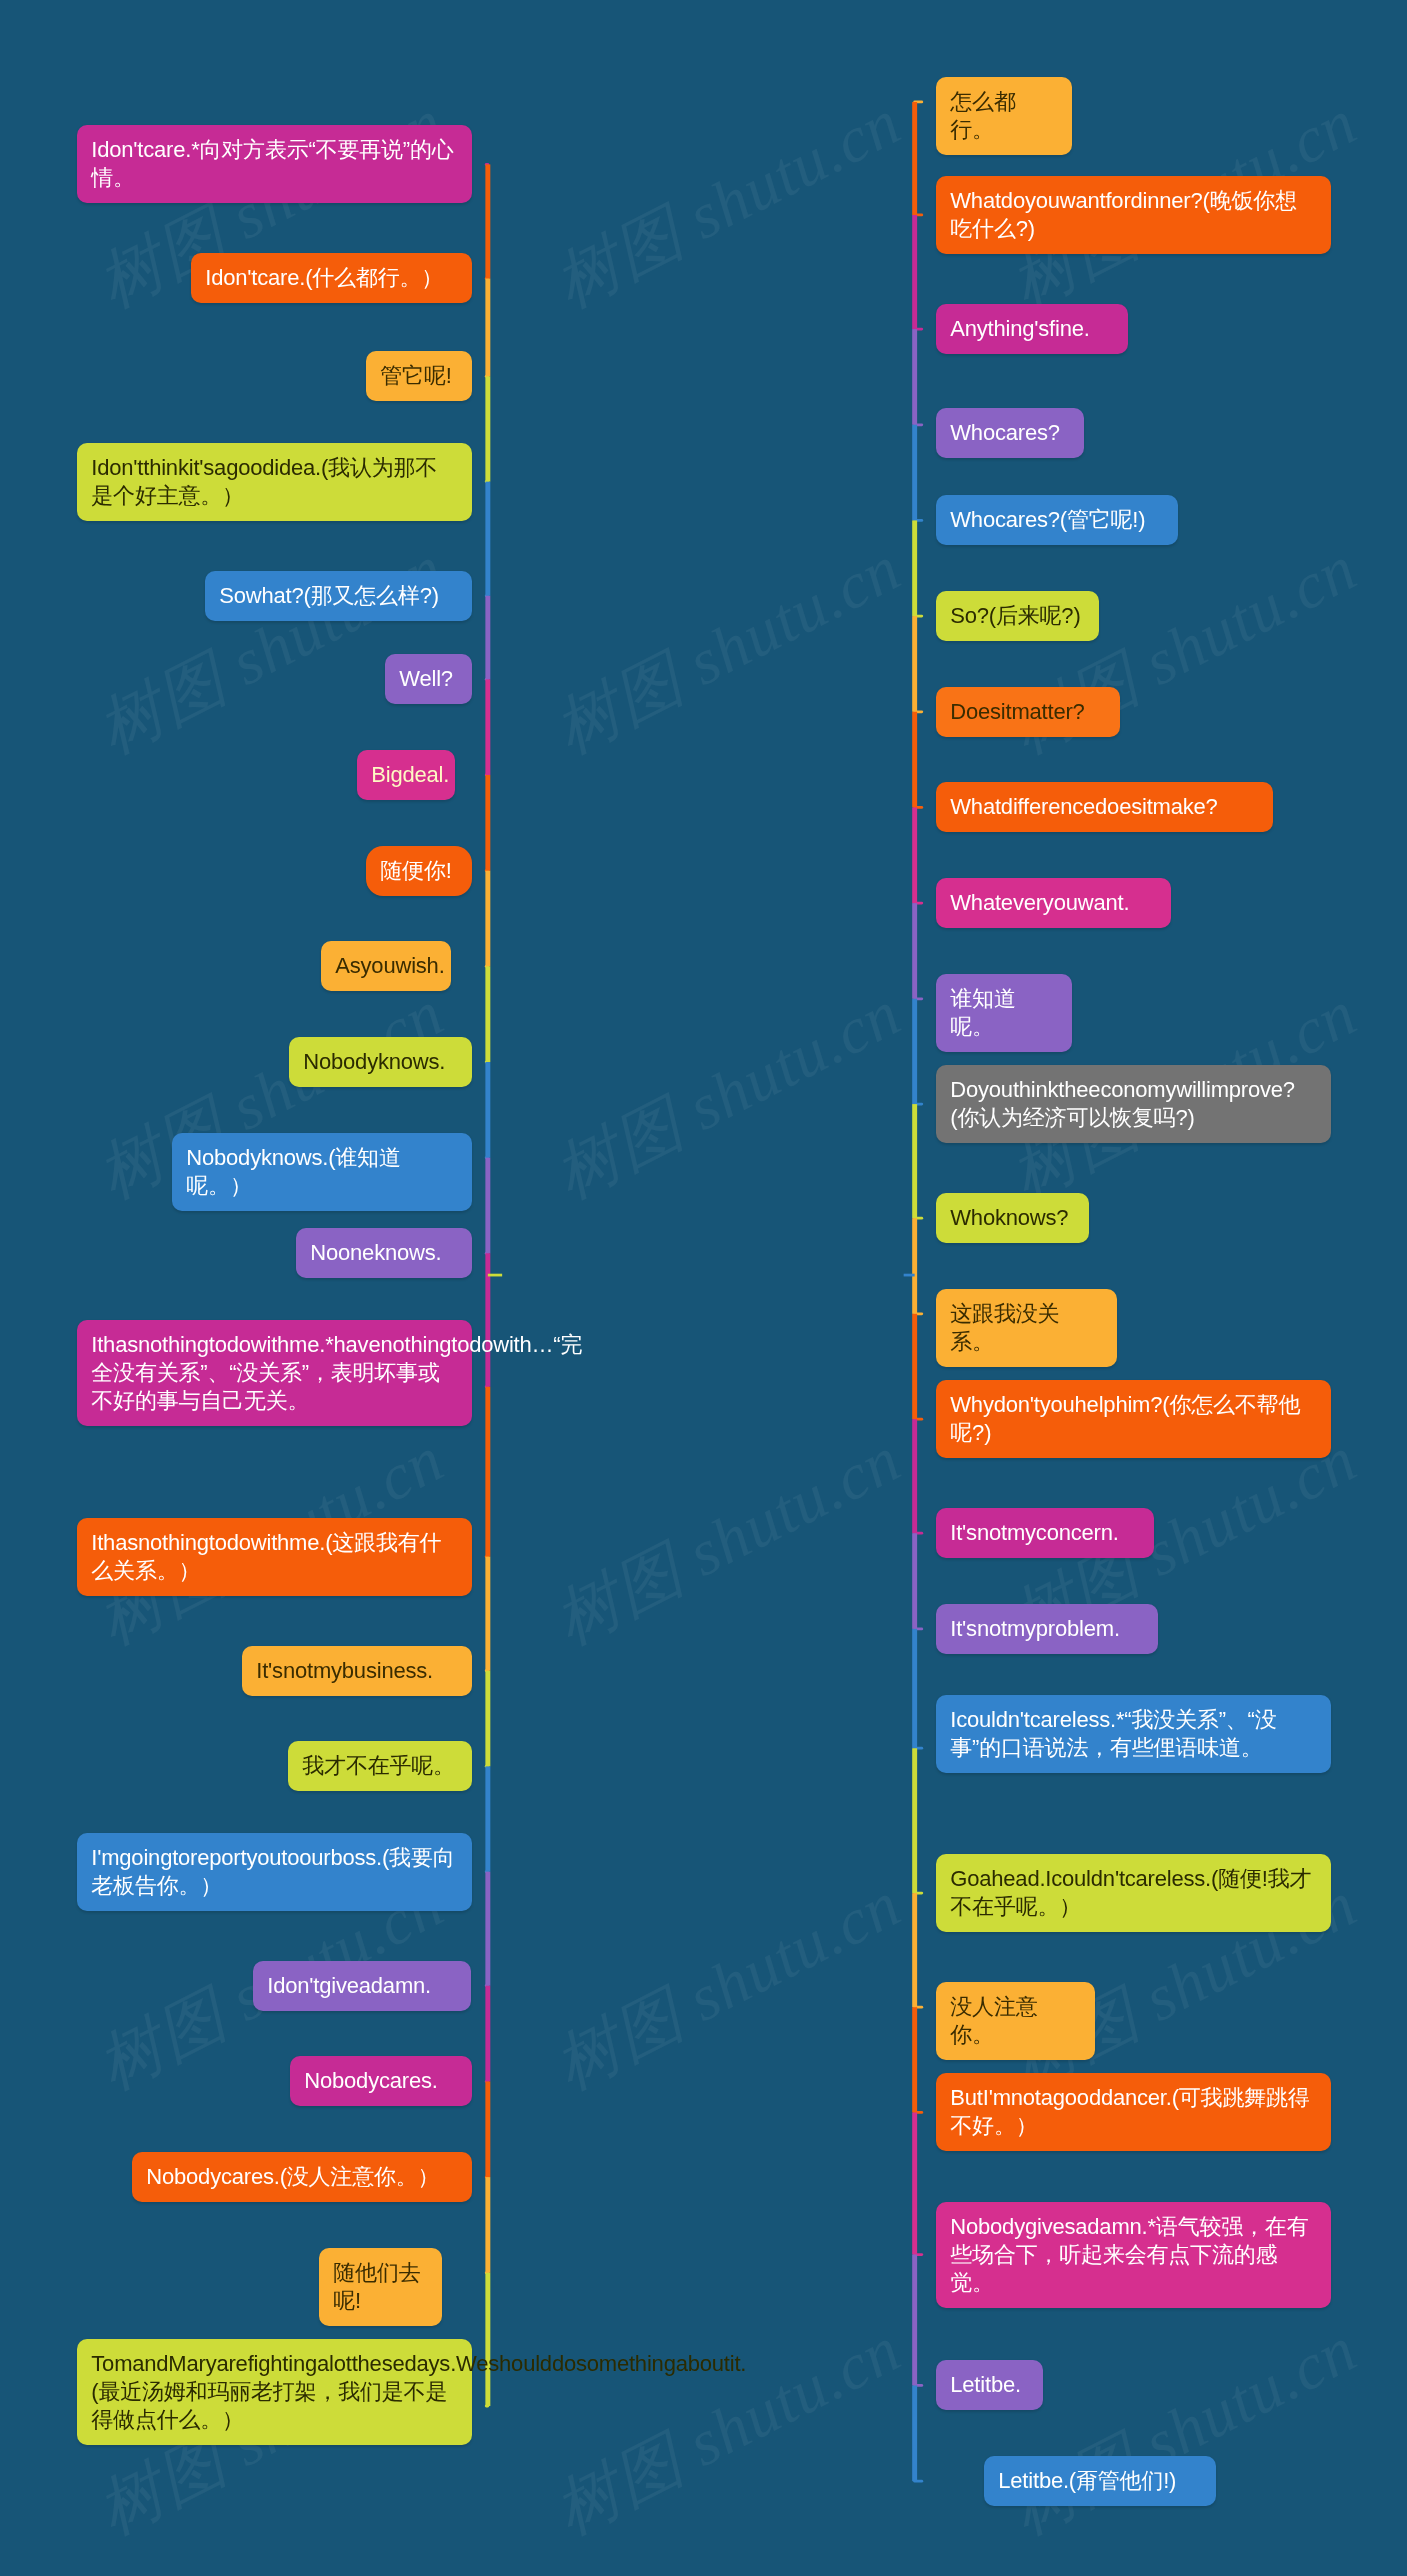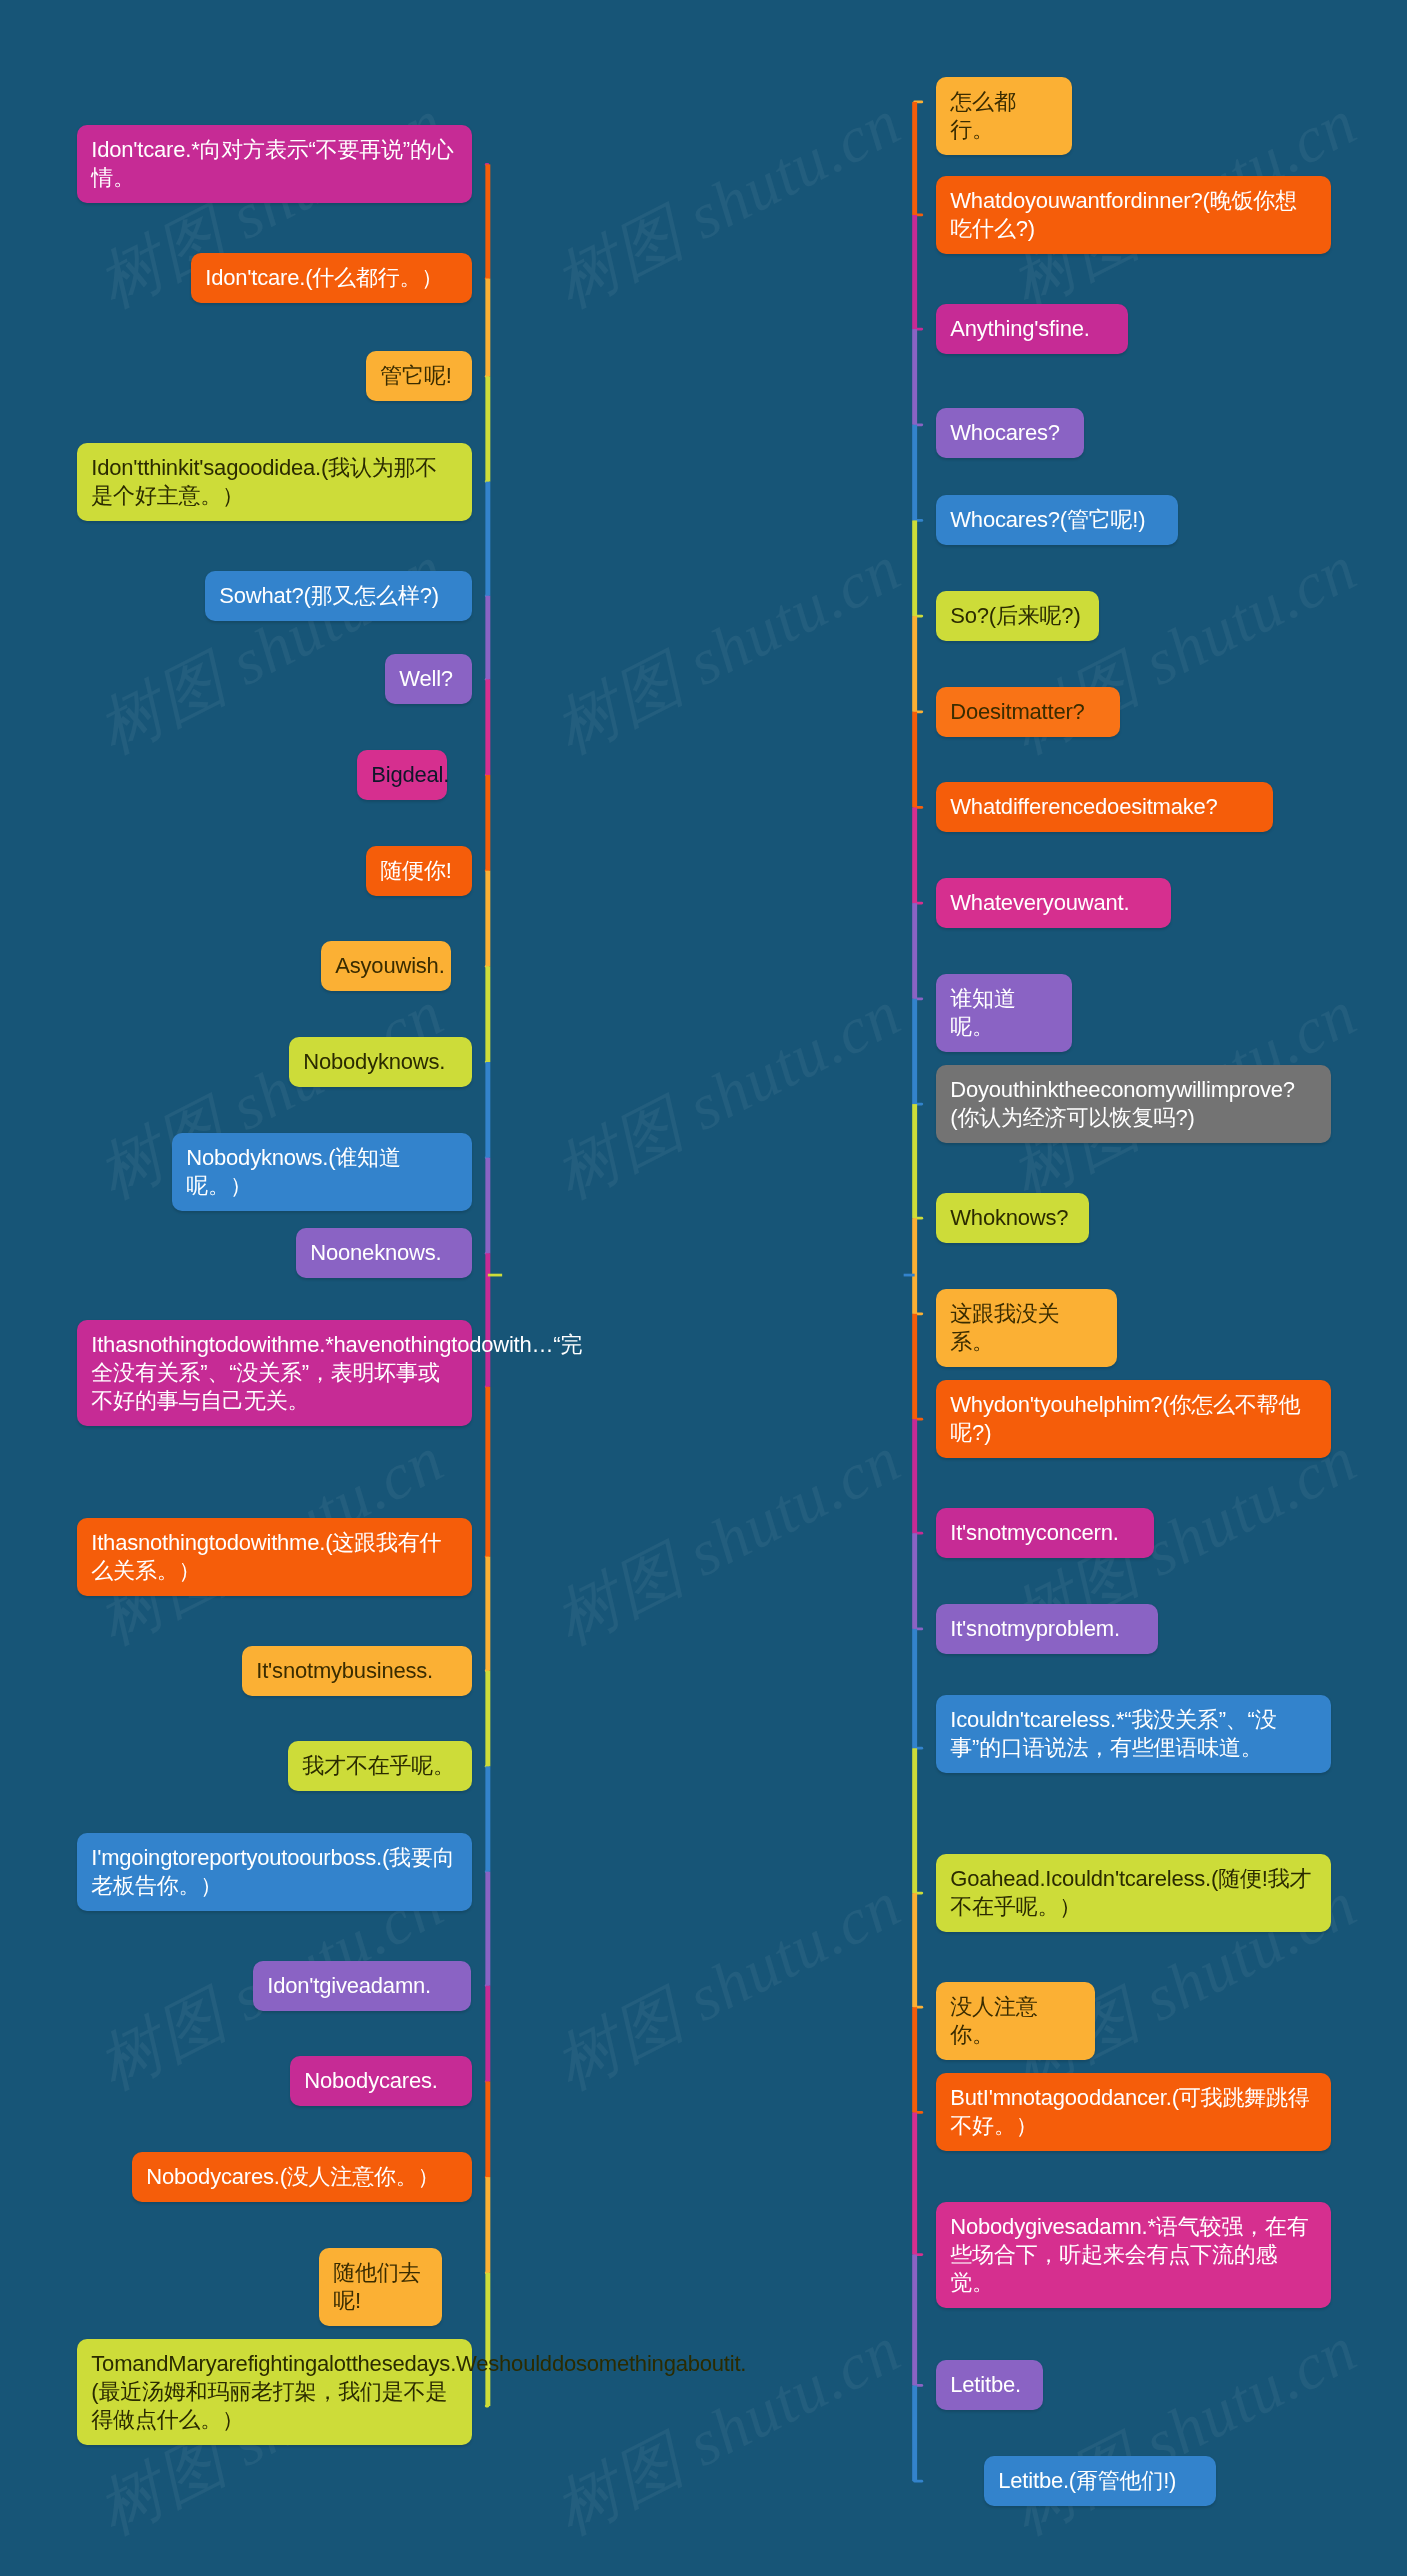--- a/index.html
+++ b/index.html
@@ -176,22 +176,22 @@
       <path d="M 1643 2319 L 1663 2319" stroke="#3383cc" stroke-width="5" fill="none"></path>
     </svg>
 
   <div id="left-branch">
       <div class="node l" style="left: 77px; top: 125px; width: 395px; background: rgb(198, 43, 149); color: rgb(255, 255, 255);">Idon'tcare.*向对方表示“不要再说”的心情。</div>
       <div class="node l" style="left: 191px; top: 253px; width: 281px; background: rgb(245, 93, 10); color: rgb(255, 255, 255);">Idon'tcare.(什么都行。）</div>
       <div class="node l" style="left: 366px; top: 351px; width: 106px; background: rgb(251, 176, 52); color: rgb(58, 44, 0);">管它呢!</div>
       <div class="node l" style="left: 77px; top: 443px; width: 395px; background: rgb(205, 220, 57); color: rgb(43, 43, 0);">Idon'tthinkit'sagoodidea.(我认为那不是个好主意。）</div>
       <div class="node l" style="left: 205px; top: 571px; width: 267px; background: rgb(51, 131, 204); color: rgb(255, 255, 255);">Sowhat?(那又怎么样?)</div>
       <div class="node l" style="left: 385px; top: 654px; width: 87px; background: rgb(138, 99, 196); color: rgb(255, 255, 255);">Well?</div>
-      <div class="node l" style="left: 357px; top: 750px; width: 90px; background: rgb(214, 47, 143); color: #0f172a;">Bigdeal.</div>
-      <div class="node l" style="left: 366px; top: 846px; width: 106px; background: rgb(245, 93, 10); color: rgb(255, 255, 255);">随便你!</div>
+      <div class="node l" style="left: 357px; top: 750px; width: 98px; background: rgb(214, 47, 143); color: #fef9c3;">Bigdeal.</div>
+      <div class="node l" style="left: 366px; top: 846px; width: 106px; background: rgb(245, 93, 10); color: rgb(255, 255, 255); border-radius: 17px;">随便你!</div>
       <div class="node l" style="left: 321px; top: 941px; width: 130px; background: rgb(251, 176, 52); color: rgb(58, 44, 0);">Asyouwish.</div>
       <div class="node l" style="left: 289px; top: 1037px; width: 183px; background: rgb(205, 220, 57); color: rgb(43, 43, 0);">Nobodyknows.</div>
       <div class="node l" style="left: 172px; top: 1133px; width: 300px; background: rgb(51, 131, 204); color: rgb(255, 255, 255);">Nobodyknows.(谁知道呢。）</div>
       <div class="node l" style="left: 296px; top: 1228px; width: 176px; background: rgb(138, 99, 196); color: rgb(255, 255, 255);">Nooneknows.</div>
       <div class="node l" style="left: 77px; top: 1320px; width: 395px; background: rgb(198, 43, 149); color: rgb(255, 255, 255);">Ithasnothingtodowithme.*havenothingtodowith…“完全没有关系”、“没关系”，表明坏事或不好的事与自己无关。</div>
       <div class="node l" style="left: 77px; top: 1518px; width: 395px; background: rgb(245, 93, 10); color: rgb(255, 255, 255);">Ithasnothingtodowithme.(这跟我有什么关系。）</div>
       <div class="node l" style="left: 242px; top: 1646px; width: 230px; background: rgb(251, 176, 52); color: rgb(58, 44, 0);">It'snotmybusiness.</div>
       <div class="node l" style="left: 288px; top: 1741px; width: 184px; background: rgb(205, 220, 57); color: rgb(43, 43, 0);">我才不在乎呢。</div>
       <div class="node l" style="left: 77px; top: 1833px; width: 395px; background: rgb(51, 131, 204); color: rgb(255, 255, 255);">I'mgoingtoreportyoutoourboss.(我要向老板告你。）</div>
       <div class="node l" style="left: 253px; top: 1961px; width: 218px; background: rgb(138, 99, 196); color: rgb(255, 255, 255);">Idon'tgiveadamn.</div>

